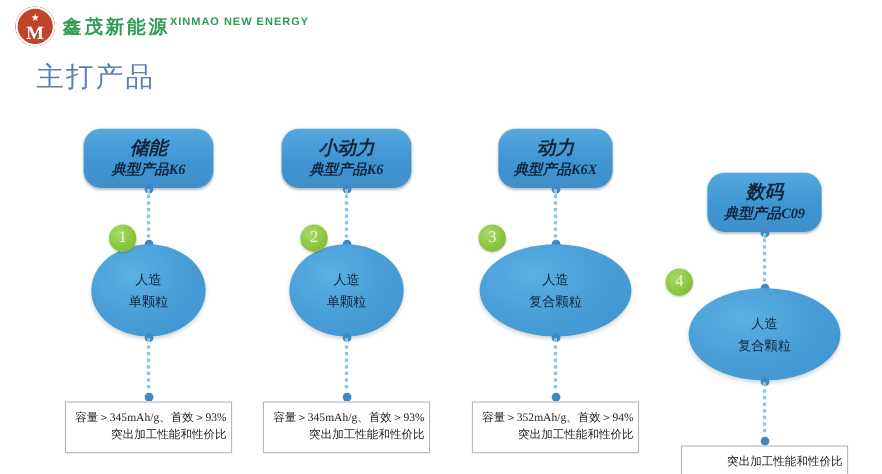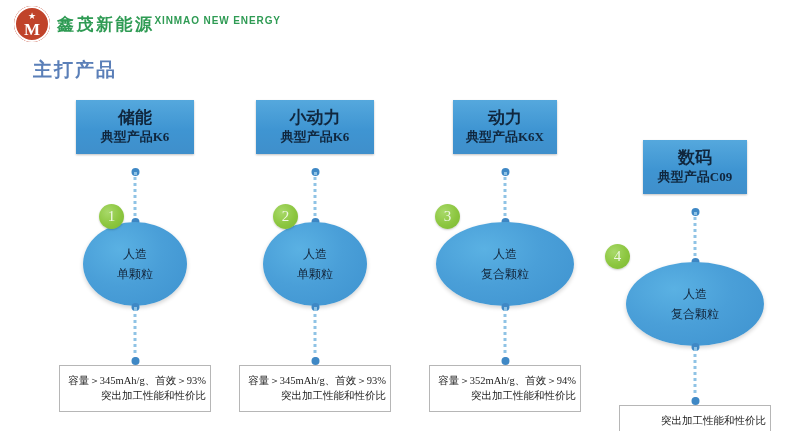--- a/index.html
+++ b/index.html
@@ -75,22 +75,22 @@
     letter-spacing: 0.9px;
     line-height: 11px;
     white-space: nowrap;
   }
 
   
   .page-title {
     position: absolute;
     left: 33px; top: 57px;
     color: #5a7fb8;
-    font-size: 19px;
-    font-weight: bold;
+    font-size: 25px;
+    font-weight: normal;
     letter-spacing: 2px;
     line-height: 26px;
     white-space: nowrap;
   }
 
   
   .columns {
     position: absolute;
     left: 0; top: 0;
     width: 802px; height: 431px;
@@ -102,30 +102,31 @@
     height: 431px;
   }
   .col-0 { left: 35px; }
   .col-1 { left: 215px; }
   .col-2 { left: 405px; }
   .col-3 { left: 595px; margin-top: 40px; }
 
   
   .prod-box {
     position: absolute;
-    top: 100px;
+    top: 117px;
     left: 50%;
     transform: translateX(-50%);
     width: 118px;
     padding: 7px 6px 9px 6px;
-    border-radius: 0;
+    border-radius: 16px;
     background: linear-gradient(180deg, #55a8dd 0%, #3f95d2 55%, #3f8fcb 100%);
     box-shadow: 0 1px 2px rgba(0,0,0,0.25);
     text-align: center;
     box-sizing: border-box;
+    font-style: italic;
   }
   .prod-box.wide { width: 104px; }
   .prod-title {
     color: #10263d;
     font-size: 17px;
     font-weight: bold;
     line-height: 21px;
     font-family: "Liberation Serif", "DejaVu Serif", serif;
     white-space: nowrap;
   }

